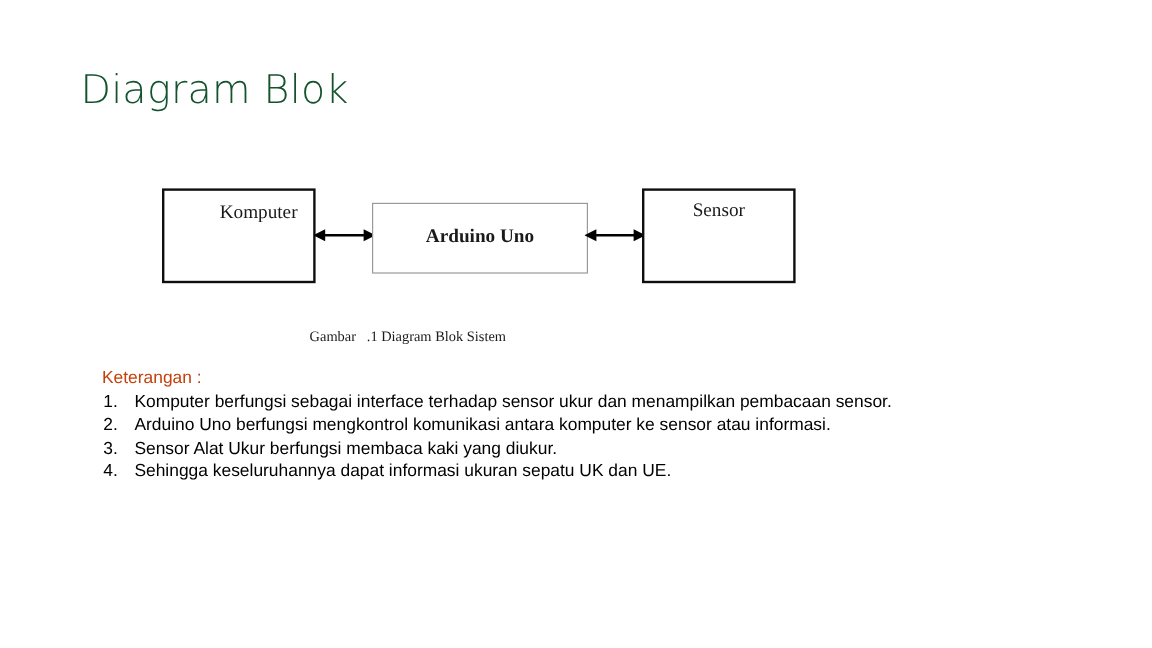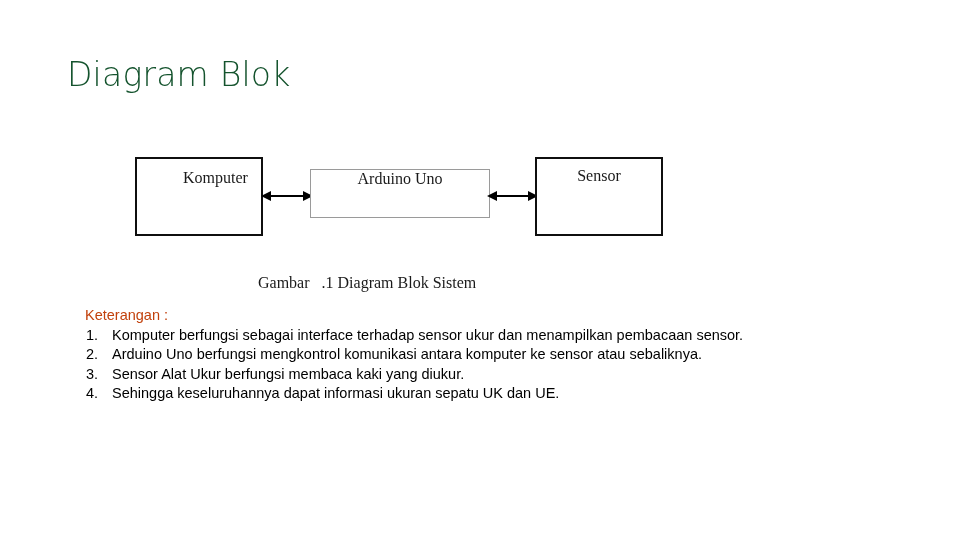--- a/index.html
+++ b/index.html
@@ -65,23 +65,24 @@
     border: 2px solid #0f0f0f;
     align-items: flex-start;
   }
   .block-komputer .block-label { padding-top: 10px; margin-left: 33px; }
 
   
   .block-arduino {
     left: 310px;
     top: 169px;
     width: 180px;
-    height: 49px;
+    height: 59px;
     border: 1px solid #9a9a9a;
-    align-items: flex-start;
+    align-items: center;
+    font-weight: bold;
   }
   .block-arduino .block-label { padding-bottom: 1px; }
 
   
   .block-sensor {
     left: 535px;
     top: 157px;
     width: 128px;
     height: 79px;
     border: 2px solid #0f0f0f;
@@ -99,21 +100,21 @@
 
   .connector-1 { left: 261px; top: 188px; width: 52px; }
   .connector-2 { left: 487px; top: 188px; width: 51px; }
 
   
   .figure-caption {
     position: absolute;
     left: 258px;
     top: 273px;
     font-family: "Liberation Serif", "DejaVu Serif", serif;
-    font-size: 16px;
+    font-size: 12px;
     color: #1a1a1a;
     white-space: pre;
     line-height: 1.2;
   }
 
   
   .description {
     position: absolute;
     left: 85px;
     top: 306px;
@@ -195,21 +196,21 @@
 <div class="description">
   <div class="description-heading">Keterangan :</div>
 
   <ol class="description-list">
     <li class="description-item">
       <span class="item-number">1.</span>
       <span class="item-text">Komputer berfungsi sebagai interface terhadap sensor ukur dan menampilkan pembacaan sensor.</span>
     </li>
     <li class="description-item">
       <span class="item-number">2.</span>
-      <span class="item-text">Arduino Uno berfungsi mengkontrol komunikasi antara komputer ke sensor atau sebaliknya.</span>
+      <span class="item-text">Arduino Uno berfungsi mengkontrol komunikasi antara komputer ke sensor atau informasi.</span>
     </li>
     <li class="description-item">
       <span class="item-number">3.</span>
       <span class="item-text">Sensor Alat Ukur berfungsi membaca kaki yang diukur.</span>
     </li>
     <li class="description-item">
       <span class="item-number">4.</span>
       <span class="item-text">Sehingga keseluruhannya dapat informasi ukuran sepatu UK dan UE.</span>
     </li>
   </ol>

